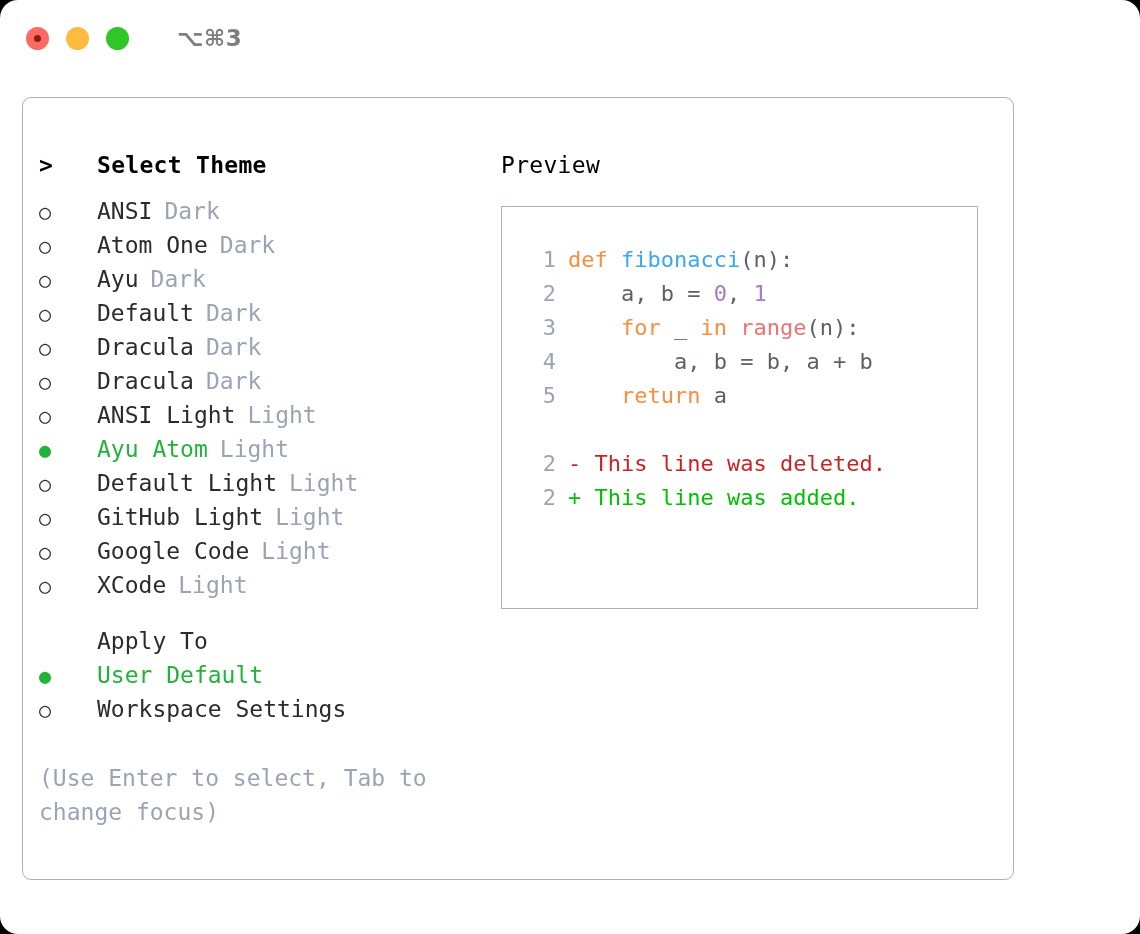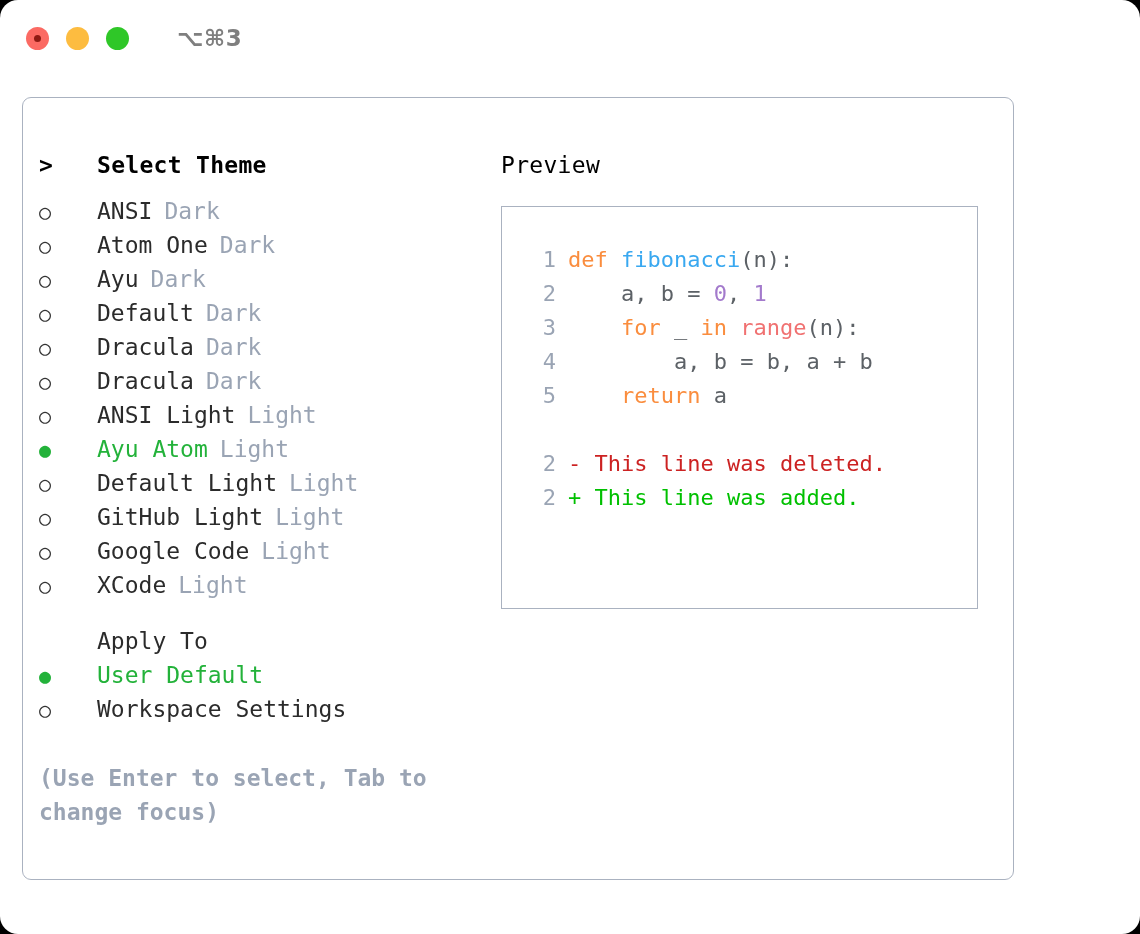--- a/index.html
+++ b/index.html
@@ -126,21 +126,20 @@
   .spacer-md { height: 34px; }
 
   #hint {
     position: absolute;
     left: 16px;
     top: 663px;
     width: 410px;
     font-size: 23px;
     line-height: 34px;
     color: #9aa4b4;
-    font-weight: bold;
   }
 
   
   #right-col {
     position: absolute;
     left: 478px;
     top: 50px;
     width: 490px;
   }
   #preview-title {

